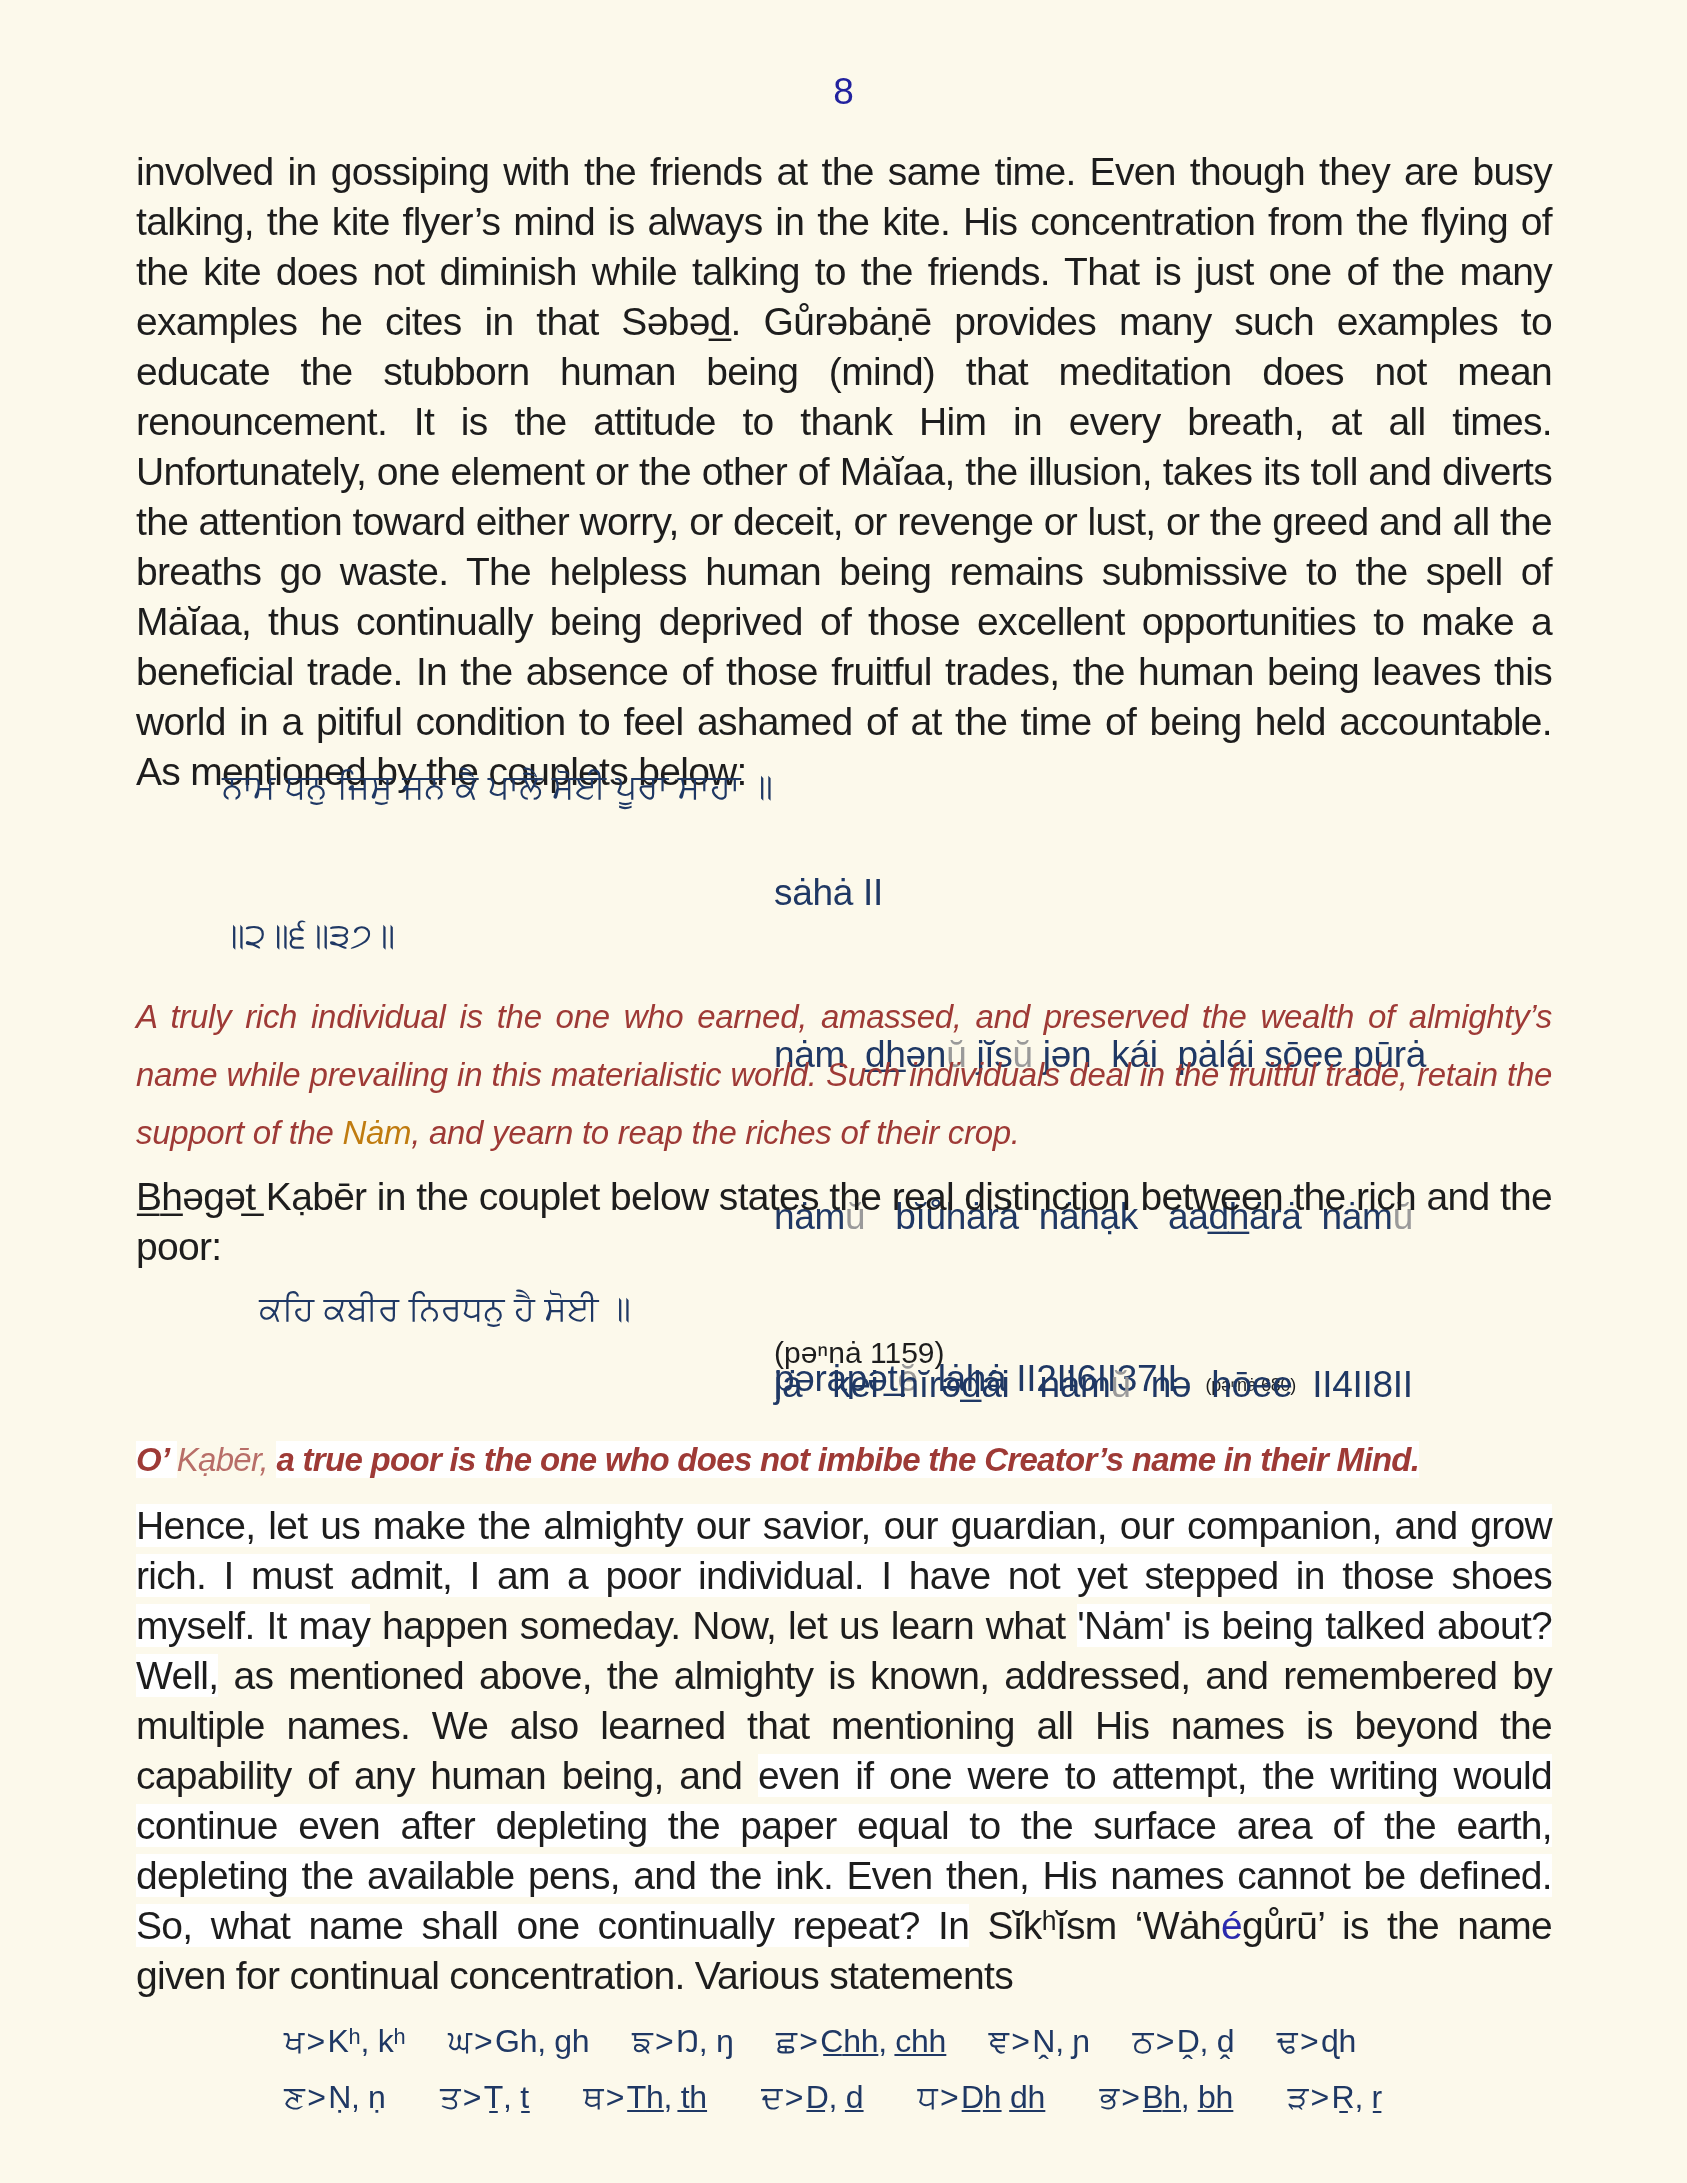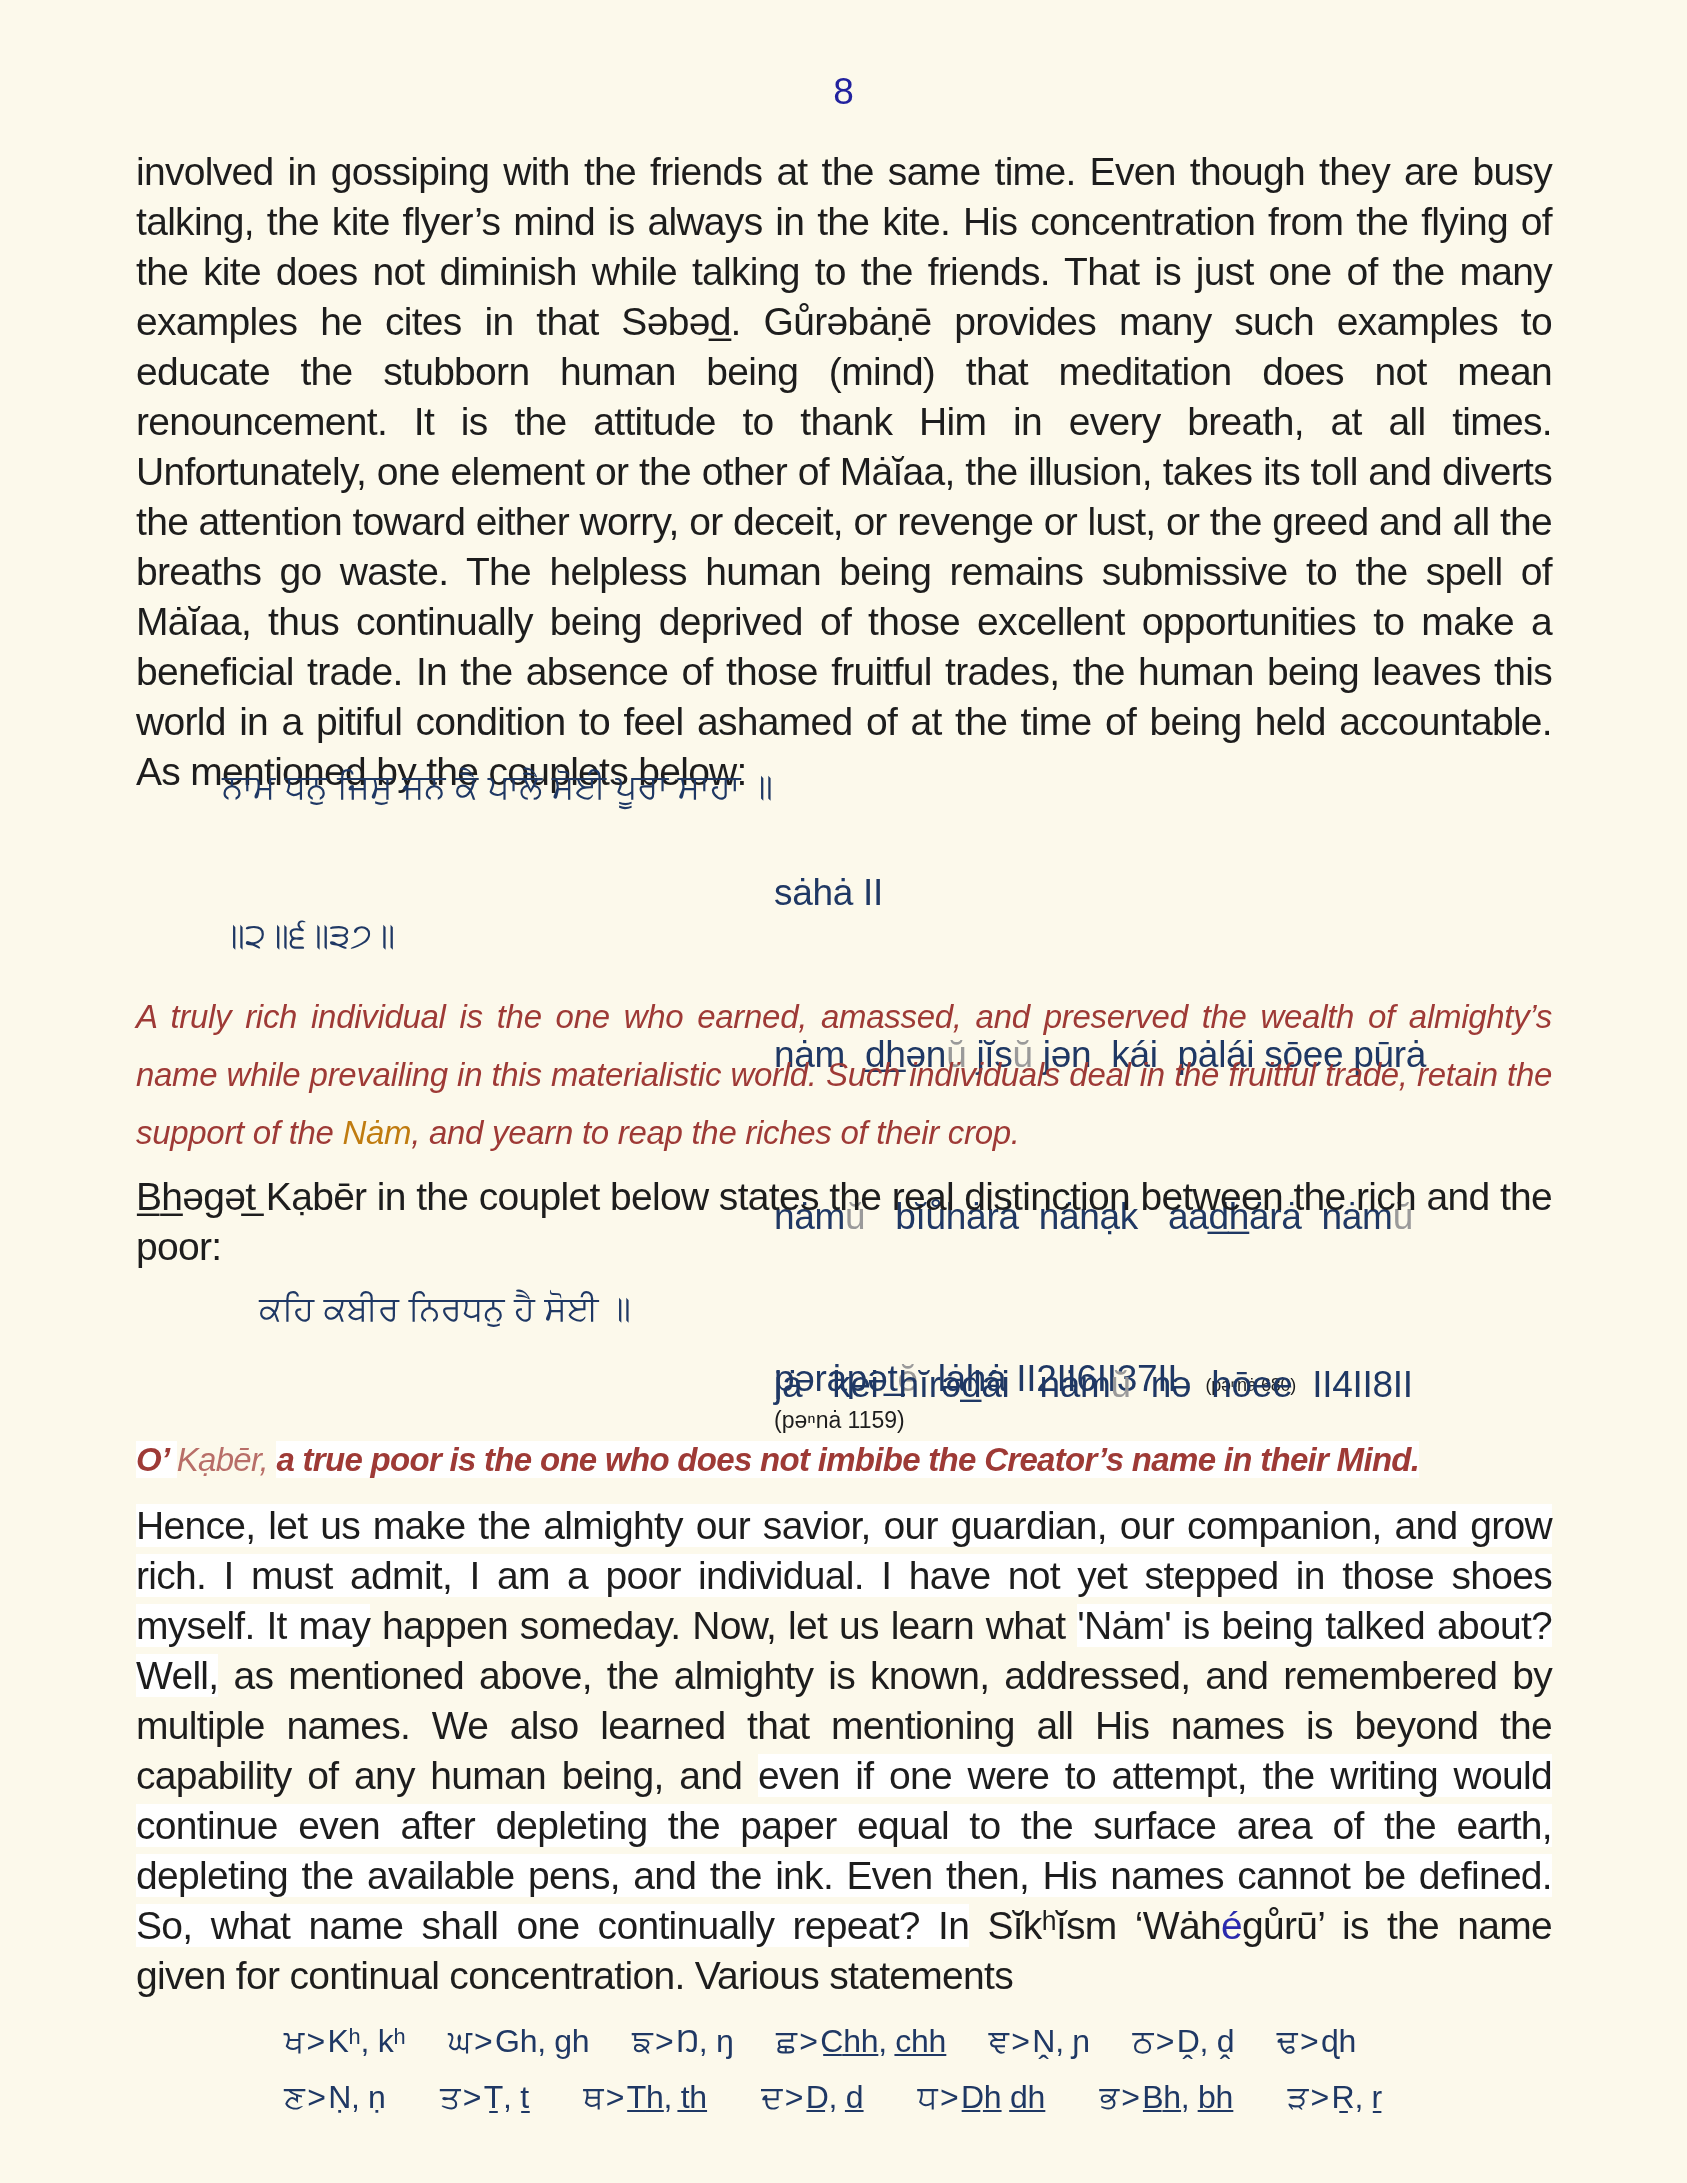--- a/index.html
+++ b/index.html
@@ -20,21 +20,21 @@
   #g2a{left:259px;top:1289px;}
   #g2b{left:259px;top:1364px;}
   .translit{font-size:37px;line-height:54px;letter-spacing:-0.3px;
             color:var(--navy,#1f3864);white-space:pre;}
   .tline{margin:0;}
   #t1{left:774px;top:758px;}
   #t2a{left:774px;top:1282px;}
   #t2b{left:774px;top:1358px;}
   .gray{color:var(--gray,#9a9a9a);}
   .ref{color:var(--text,#1d1d1d);font-size:18px;}
-  .refline{left:774px;top:1407px;font-size:23px;color:var(--text,#1d1d1d);}
+  .refline{left:774px;top:1336px;font-size:30px;color:var(--text,#1d1d1d);}
   .redpara{font-style:italic;color:var(--red,#9e3a36);font-size:33px;line-height:58px;
            letter-spacing:-0.3px;text-align:justify;margin:0;}
   #redpara1{top:988px;left:136px;width:1416px;}
   .redline{top:1441px;left:136px;width:1495px;font-style:italic;font-weight:bold;
            color:var(--red,#9e3a36);font-size:33px;letter-spacing:-0.7px;margin:0;}
   .redline .light{font-weight:normal;opacity:.72;}
   .hl{background:var(--hl,#ffffff);}
   .orange{color:var(--orange,#c07c10);}
   .blue{color:var(--bluee,#2a2aae);}
   .frow{display:flex;justify-content:space-between;color:var(--navy,#1f3864);

